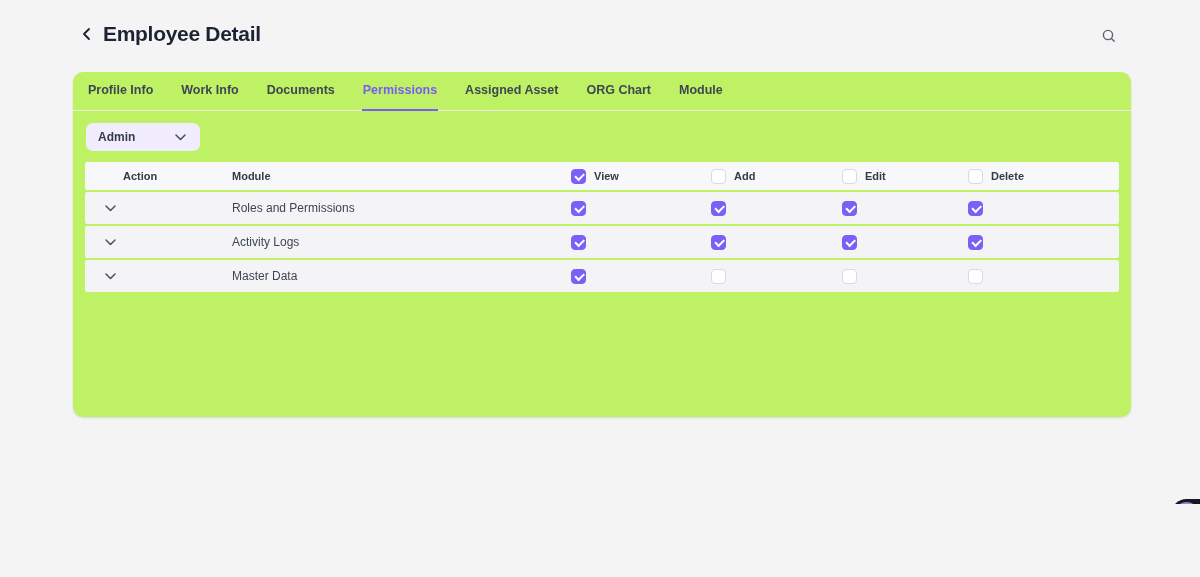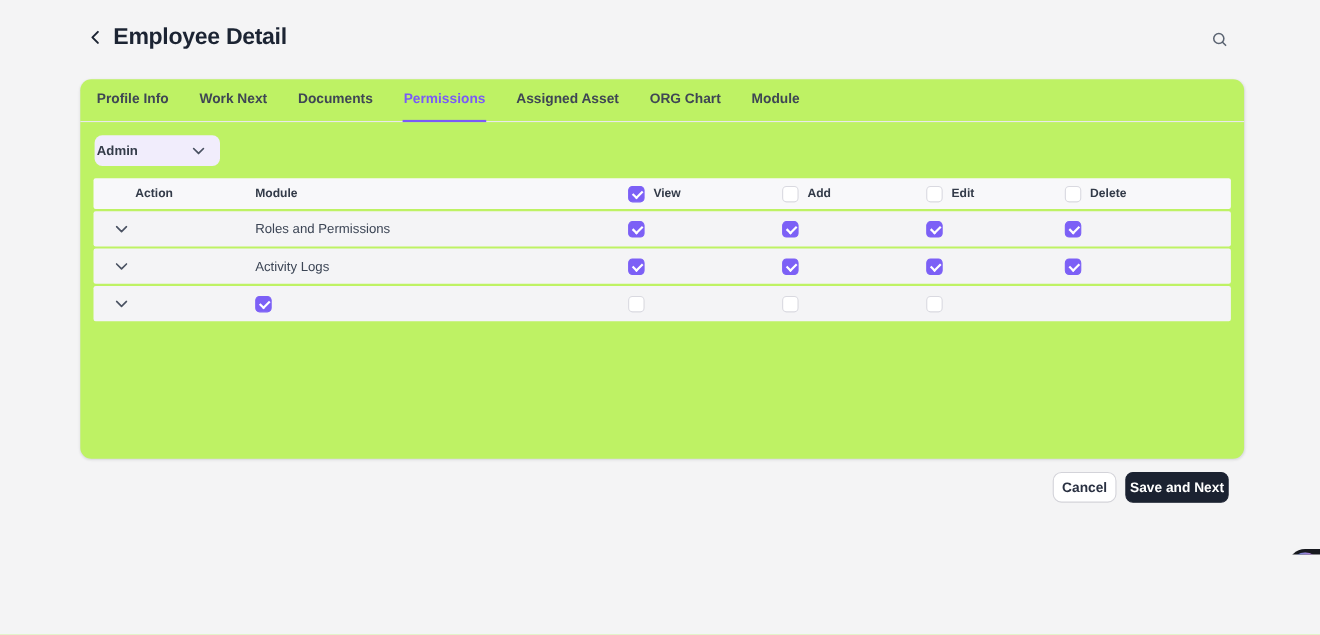--- a/index.html
+++ b/index.html
@@ -28,21 +28,21 @@
   
   .tabs { display:flex; gap:26px; padding:0 14px; border-bottom:1px solid #e9e9ec; height:39px; align-items:flex-end; }
   .tab { font-size:12.5px; font-weight:600; color:#3f4654; padding:0 1px 12px; cursor:pointer; border-bottom:2px solid transparent; margin-bottom:-1px; white-space:nowrap; }
   .tab.active { color:#7a5af8; border-bottom-color:#7a5af8; }
 
   
   .role-row { padding:12px 13px 11px; }
   .role-select {
     width:114px; height:28px; background:#f1edfc; border-radius:7px;
     display:flex; align-items:center; justify-content:space-between;
-    padding:0 14px 0 2px; cursor:pointer;
+    padding:0 14px 0 12px; cursor:pointer;
   }
   .role-select .val { font-size:12px; font-weight:600; color:#333b49; }
 
   
   .perm-table { margin:0 12px; }
   .t-row {
     display:grid;
     grid-template-columns:147px 339px 140px 131px 126px 1fr;
     align-items:center;
     background:#f4f4f6;
@@ -107,21 +107,21 @@
           <circle cx="7" cy="7" r="4.6" stroke="#5b6472" stroke-width="1.4"></circle>
           <path d="M10.4 10.4 L13.2 13.2" stroke="#5b6472" stroke-width="1.4" stroke-linecap="round"></path>
         </svg>
     </div>
   </div>
 
   <div class="card">
 
     <div class="tabs">
       <div class="tab">Profile Info</div>
-      <div class="tab">Work Next</div>
+      <div class="tab">Work Info</div>
       <div class="tab">Documents</div>
       <div class="tab active">Permissions</div>
       <div class="tab">Assigned Asset</div>
       <div class="tab">ORG Chart</div>
       <div class="tab">Module</div>
     </div>
 
     <div class="role-row">
       <div class="role-select">
         <span class="val">Admin</span>
@@ -198,41 +198,38 @@
           </div>
       </div>
 
 
       <div class="t-row">
         <div class="action-chevron">
             <svg width="11" height="7" viewBox="0 0 11 7" fill="none">
               <path d="M1 1 L5.5 5.5 L10 1" stroke="#4a5262" stroke-width="1.5" stroke-linecap="round" stroke-linejoin="round"></path>
             </svg>
           </div>
+        <div class="module-cell">Master Data</div>
         <div class="check-cell">
             <span class="cb checked"></span>
           </div>
         <div class="check-cell">
             <span class="cb"></span>
           </div>
         <div class="check-cell">
             <span class="cb"></span>
           </div>
         <div class="check-cell">
             <span class="cb"></span>
           </div>
       </div>
 
     </div>
   </div>
 
-  <div class="footer-actions">
-    <div class="btn btn-cancel">Cancel</div>
-    <div class="btn btn-save">Save and Next</div>
-  </div>
 
   <div class="rec-widget">
     <div class="rec-avatar">
       <span class="rec-dot"></span>
     </div>
   </div>
 
   <div class="chat-fab">
     <svg width="22" height="22" viewBox="0 0 22 22" fill="none">
       <path d="M5 6.5 C5 5.4 5.9 4.5 7 4.5 L15 4.5 C16.1 4.5 17 5.4 17 6.5 L17 12.5 C17 13.6 16.1 14.5 15 14.5 L8.5 14.5 L5 17.5 L5 6.5 Z" stroke="#ffffff" stroke-width="2" stroke-linejoin="round"></path>

